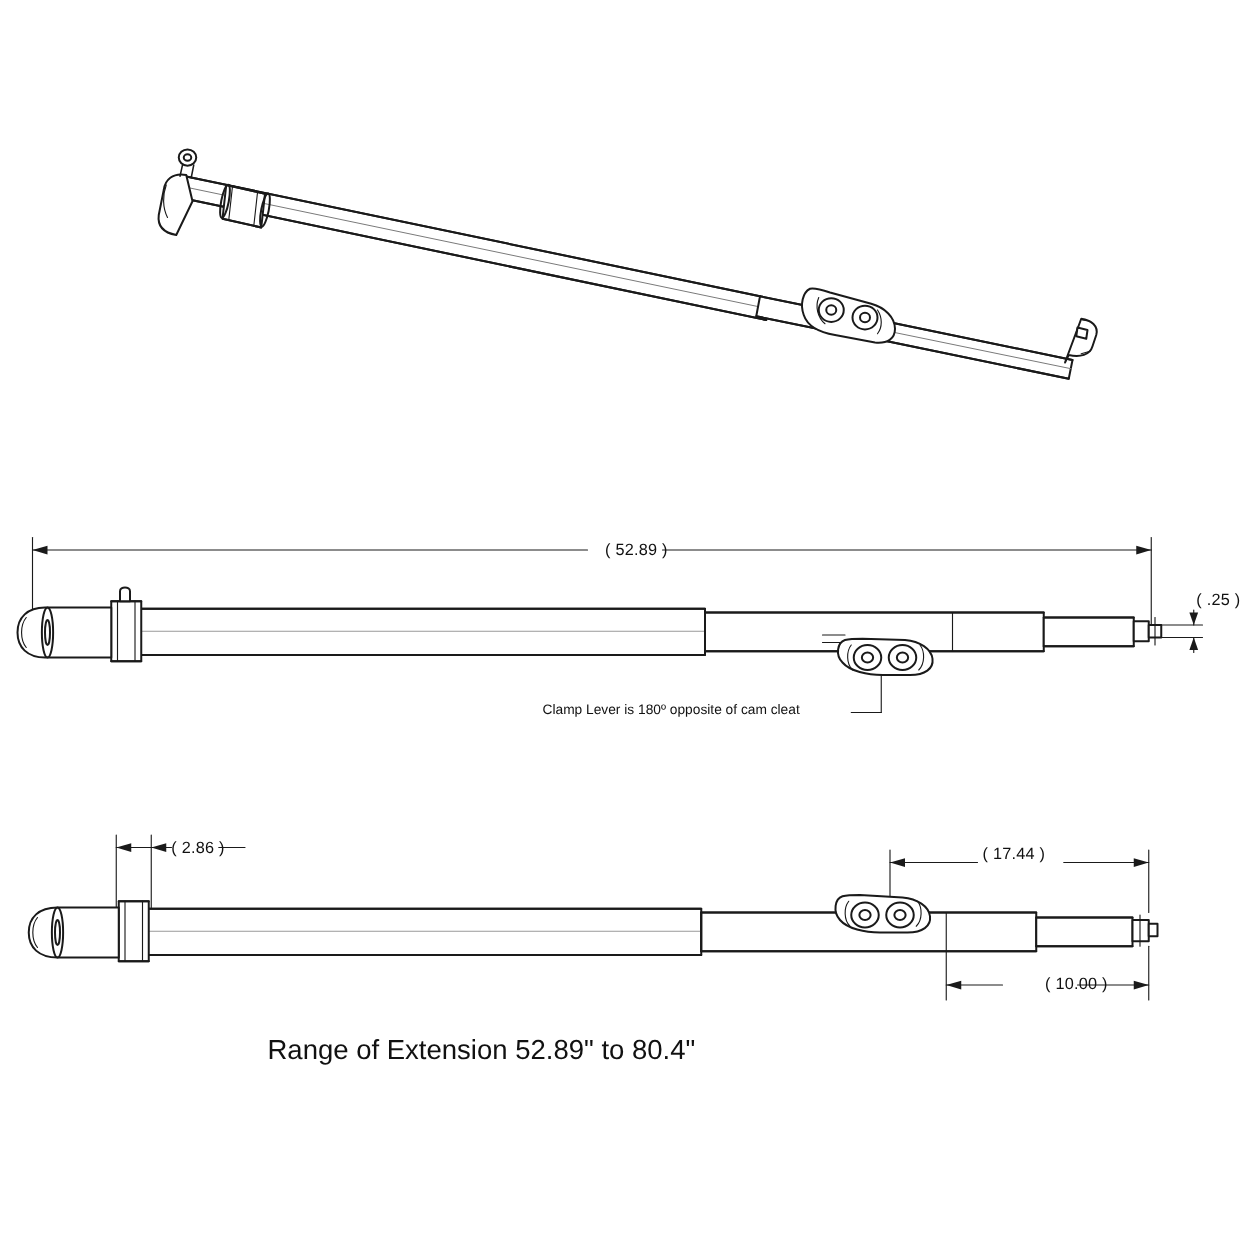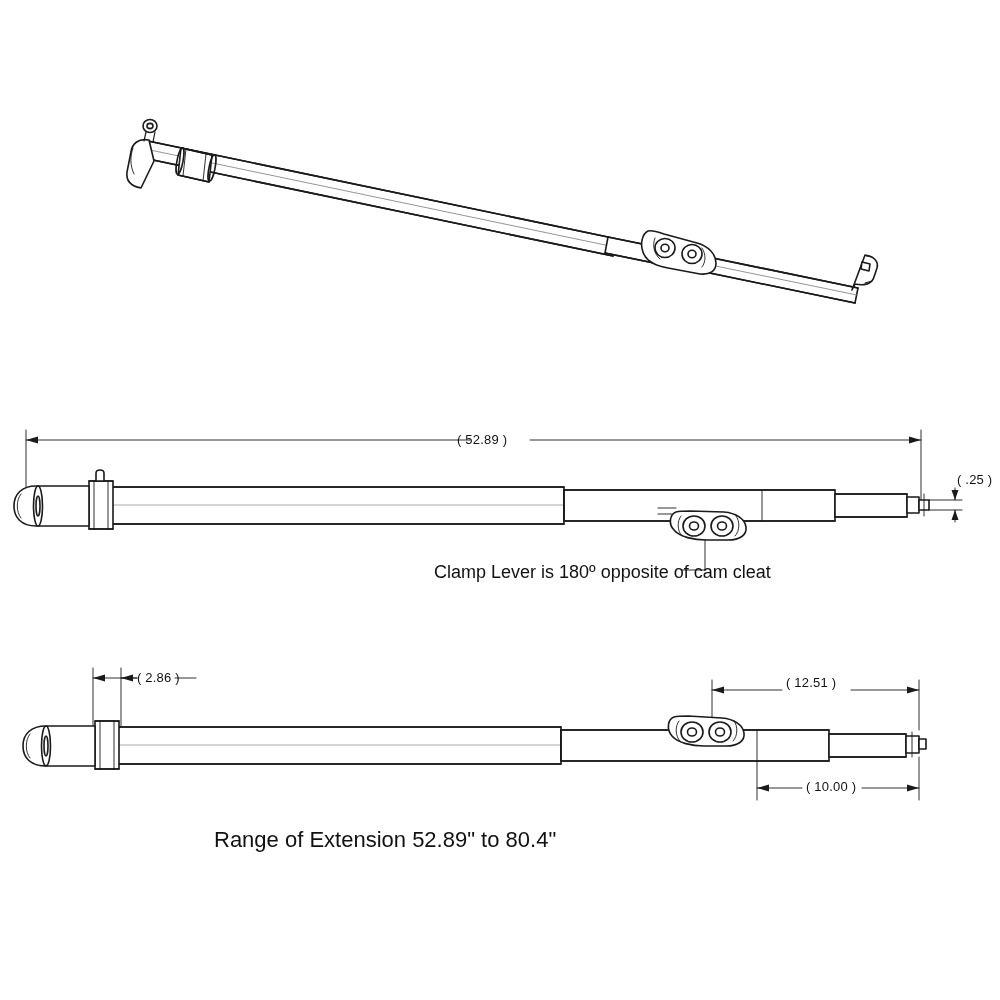--- a/index.html
+++ b/index.html
@@ -25,21 +25,21 @@
     position: absolute;
     font-family: "Liberation Sans", sans-serif;
     font-size: 13px;
     color: #111;
     white-space: nowrap;
     letter-spacing: 0.2px;
   }
   .note-text {
     position: absolute;
     font-family: "Liberation Sans", sans-serif;
-    font-size: 18px;
+    font-size: 11px;
     color: #111;
     white-space: nowrap;
   }
   .caption-text {
     position: absolute;
     font-family: "Liberation Sans", sans-serif;
     font-size: 22px;
     color: #111;
     white-space: nowrap;
   }
@@ -270,25 +270,25 @@
       <line x1="757" y1="761" x2="757" y2="800"></line>
       <line x1="919" y1="757" x2="919" y2="800"></line>
       <line x1="757" y1="788" x2="802" y2="788"></line>
       <line x1="862" y1="788" x2="919" y2="788"></line>
       <path d="M757,788 L769,784.5 L769,791.5 Z" fill="#1a1a1a" stroke="none"></path>
       <path d="M919,788 L907,784.5 L907,791.5 Z" fill="#1a1a1a" stroke="none"></path>
     </g>
   </g>
 </svg>
 
-<div class="dim-text" style="left:457px; top:432px;">( 52.89 )</div>
+<div class="dim-text" style="left:484px; top:432px;">( 52.89 )</div>
 
 <div class="dim-text" style="left:957px; top:472px;">( .25 )</div>
 
 <div class="note-text" style="left:434px; top:562px;">Clamp  Lever is 180º opposite of cam cleat</div>
 
 <div class="dim-text" style="left:137px; top:670px;">( 2.86 )</div>
 
-<div class="dim-text" style="left:786px; top:675px;">( 12.51 )</div>
-
-<div class="dim-text" style="left:806px; top:779px;">( 10.00 )</div>
+<div class="dim-text" style="left:786px; top:675px;">( 17.44 )</div>
+
+<div class="dim-text" style="left:836px; top:779px;">( 10.00 )</div>
 
 <div class="caption-text" style="left:214px; top:827px;">Range  of Extension 52.89" to 80.4"</div>
 
 </body></html>

